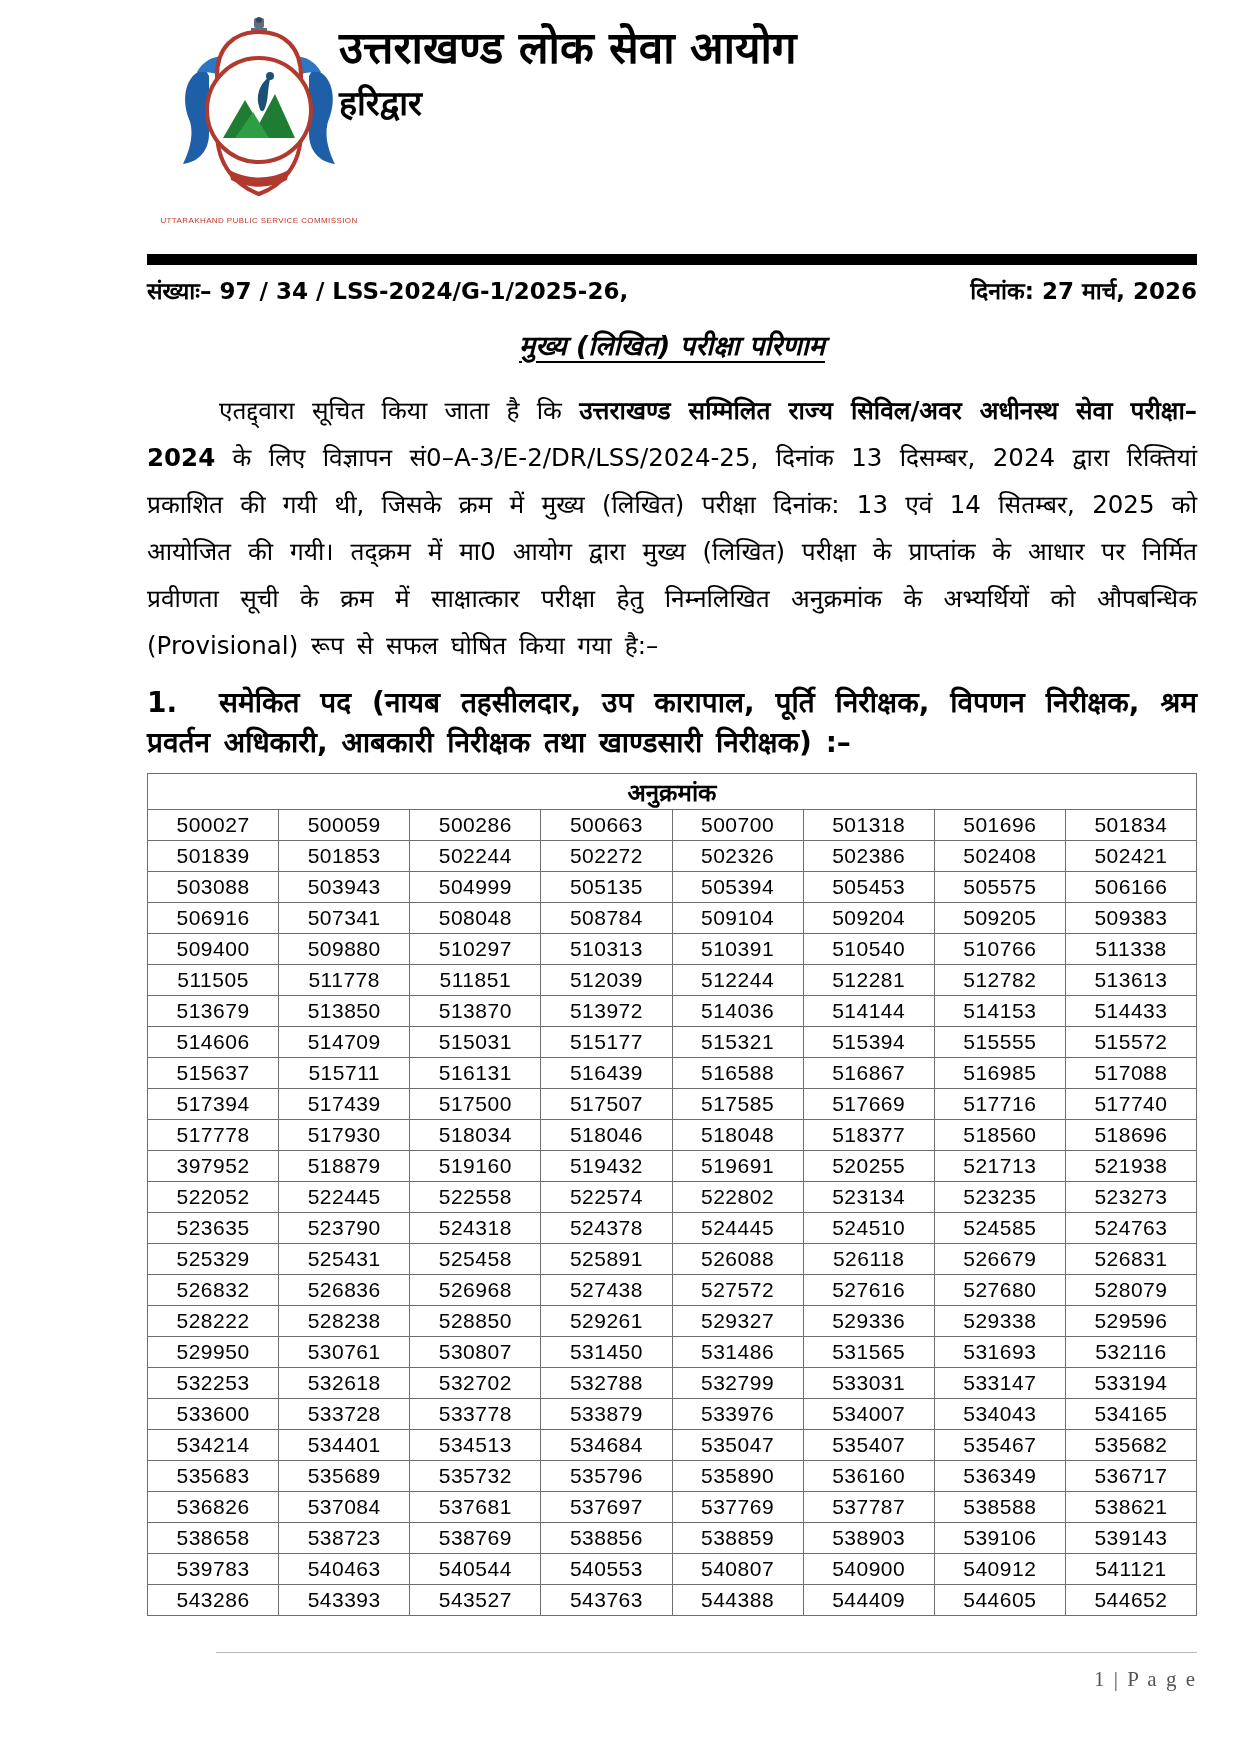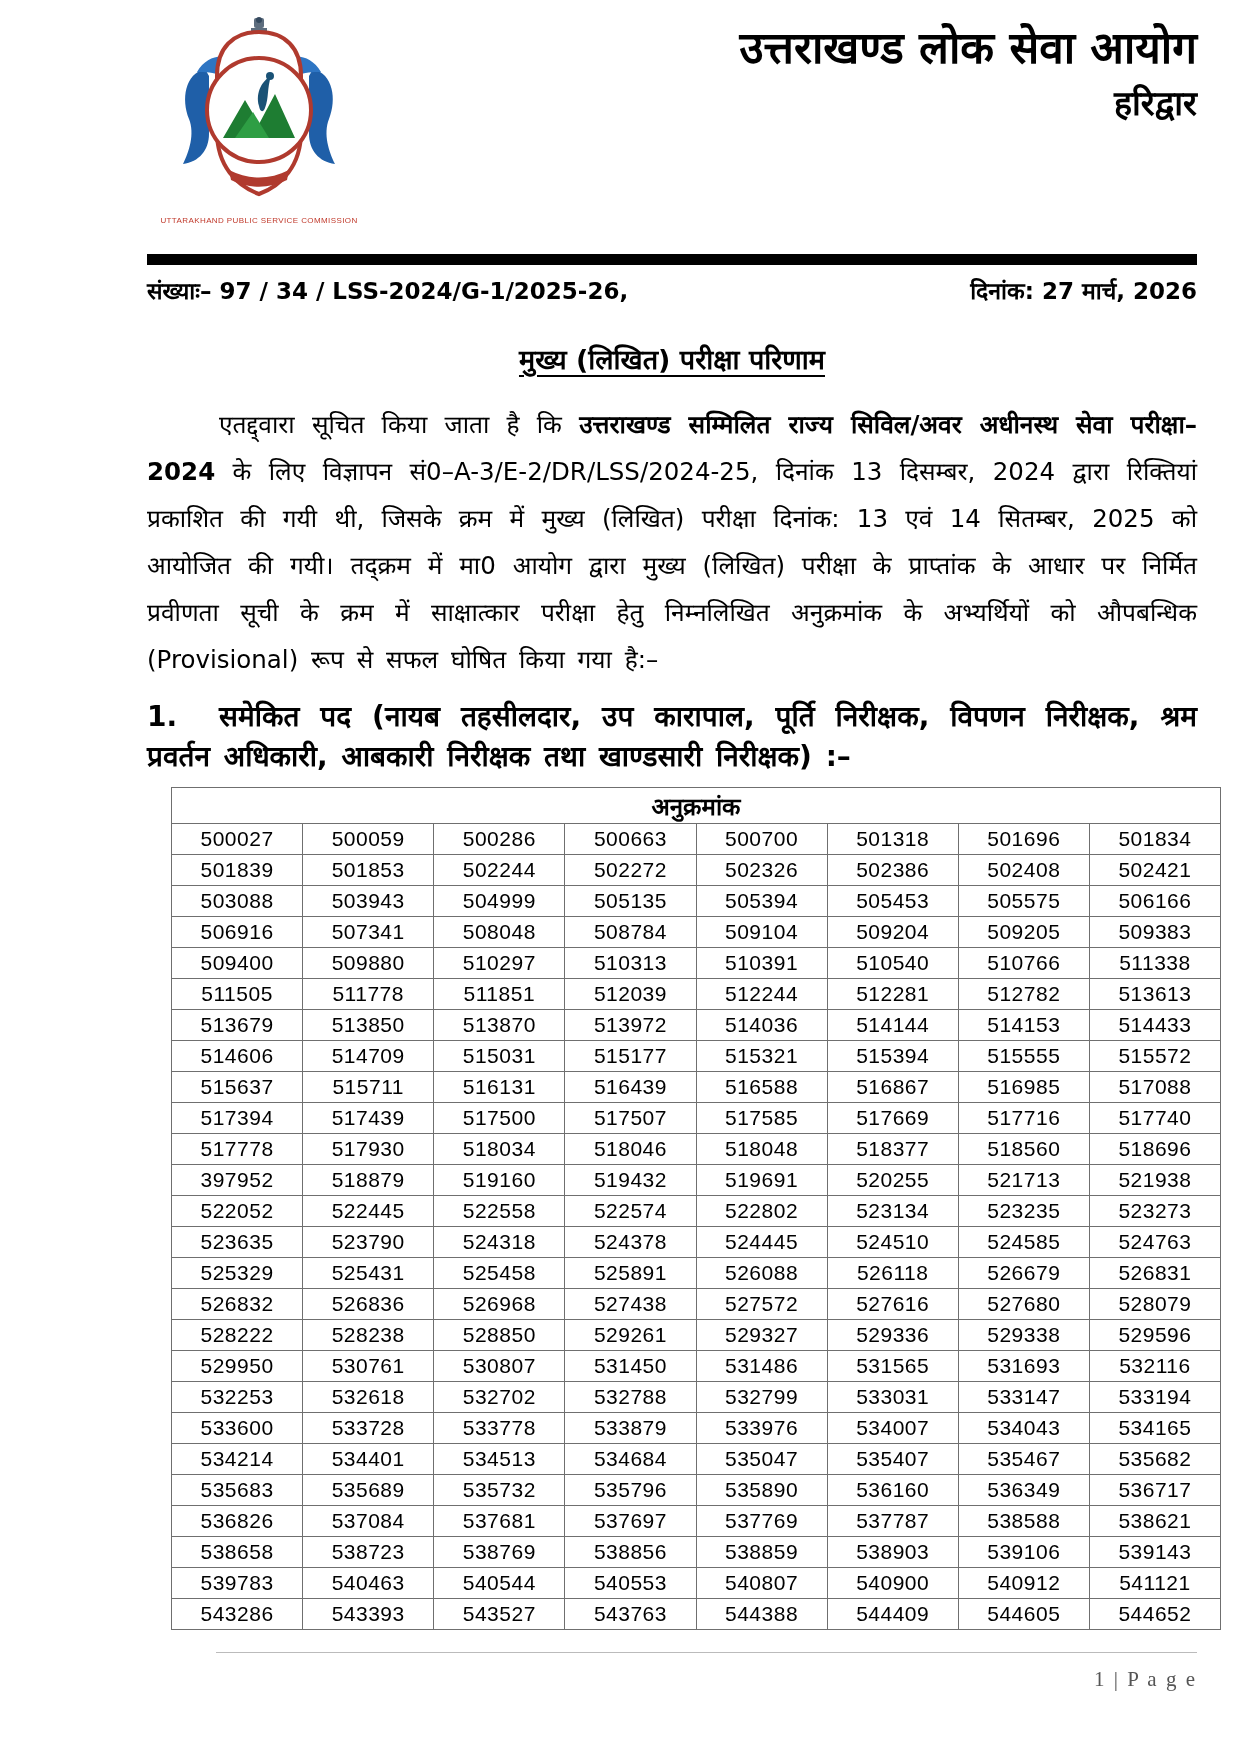--- a/index.html
+++ b/index.html
@@ -20,37 +20,38 @@
   .logo-box {
     position:absolute; left:18px; top:14px;
     width:188px; height:222px;
     display:flex; flex-direction:column; align-items:center;
   }
   .logo-caption {
     font-size:8px; letter-spacing:0.4px; color:#c0392b;
     text-align:center; margin-top:2px; white-space:nowrap;
     font-family:"Liberation Sans",sans-serif;
   }
-  .org-titles { position:absolute; left:192px; right:0; top:20px; text-align:right; }
+  .org-titles { position:absolute; left:192px; right:0; top:20px; text-align:left; }
   .org-name  { font-size:44px; font-weight:bold; line-height:1.25; }
   .org-place { font-size:34px; font-weight:bold; line-height:1.3; margin-top:6px; }
 
   .thick-rule { height:11px; background:#000; margin-top:2px; }
 
   
   .meta-row {
     display:flex; justify-content:space-between;
     font-size:23px; font-weight:bold; margin-top:9px;
   }
 
   
   .doc-title {
     text-align:center; font-size:27px; font-weight:bold;
     text-decoration:underline; text-underline-offset:6px;
-    margin-top:34px;
+    margin-top:20px;
+    font-style:italic;
   }
 
   
   .body-para {
     margin-top:24px;
     font-size:24.5px; line-height:47px;
     text-align:justify; text-indent:72px;
     word-spacing:5px;
   }
   .body-para b { font-weight:bold; }
@@ -61,21 +62,20 @@
     font-size:28px; line-height:40px; font-weight:bold;
     text-align:justify; word-spacing:4px;
   }
   .item-number { display:inline-block; width:72px; }
 
   
   table.roll-table {
     width:100%; margin-top:10px;
     border-collapse:collapse;
     font-family:"Liberation Sans","DejaVu Sans",sans-serif;
-    margin-left:24px;
   }
   table.roll-table th, table.roll-table td {
     border:1px solid #6f6f6f;
     text-align:center; vertical-align:middle;
     background:#fff;
   }
   table.roll-table th {
     height:36px; font-size:24px; font-weight:bold;
     font-family:"DejaVu Sans",sans-serif;
   }

